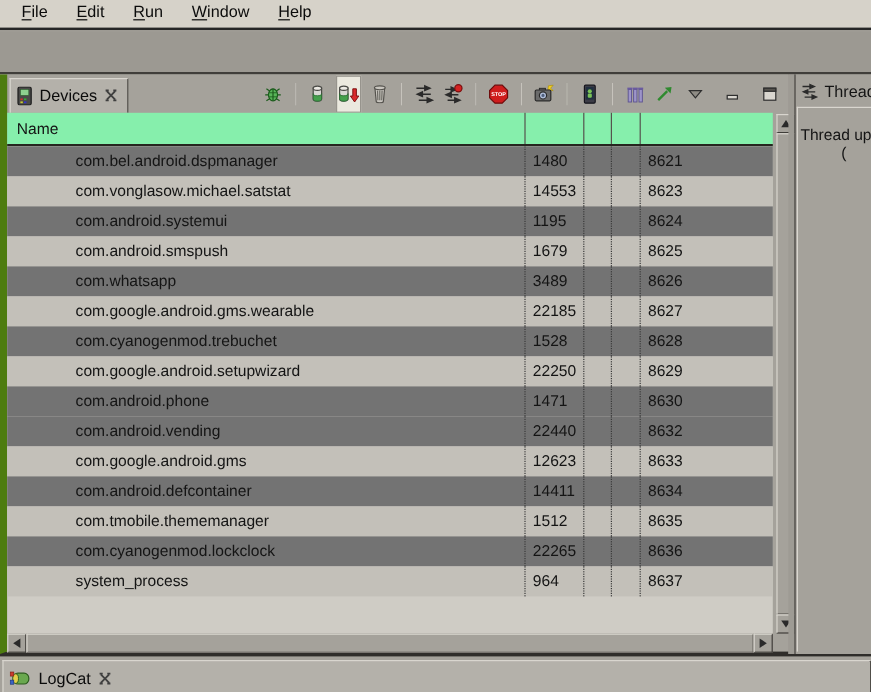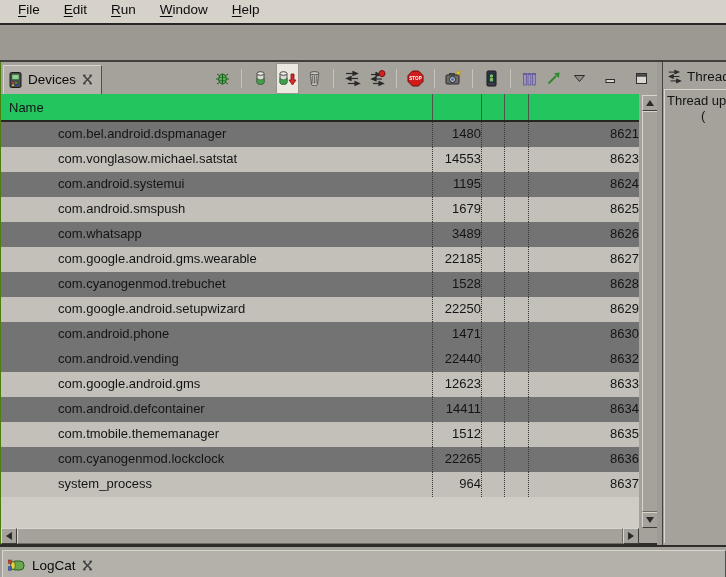--- a/index.html
+++ b/index.html
@@ -18,59 +18,59 @@
   .menu-item { padding:2px 10px; font-size:13.5px; color:#0b0b0b; cursor:default; }
   .menu-item u { text-underline-offset:2px; }
   
   .topstrip {
     position:absolute; left:0; top:27px; width:726px; height:35px;
     background:#9c9992; border-bottom:2px solid #403e3a;
   }
   
   .devices-panel {
     position:absolute; left:0; top:62px; width:657px; height:483px;
-    background:#a5a29b; border-left:1px solid #4d7c0f; border-bottom:2px solid #2f2d2a;
+    background:#a5a29b; border-left:6px solid #4d7c0f; border-bottom:2px solid #2f2d2a;
   }
   .tabbar { position:absolute; left:0; top:0; width:100%; height:32px; display:flex; align-items:center; }
   .ctab {
     height:29px; margin-left:2px; margin-top:2px; padding:0 8px 0 5px;
     background:#b4b1aa; border-top:1px solid #d9d6cf; border-left:1px solid #d9d6cf;
     border-right:1px solid #504e49; display:flex; align-items:center; gap:6px; font-size:13.5px;
   }
   .ctab .lbl { color:#0b0b0b; white-space:nowrap; }
   .toolbar {
     position:absolute; left:213px; top:0; right:2px; height:32px;
     display:flex; align-items:center; gap:7px;
   }
   .tbtn { width:21px; height:24px; display:flex; align-items:center; justify-content:center; }
   .tbtn.hl { width:28px; height:31px; background:#ebe9df; border:1px solid #97948d; }
   .tsep { width:1px; height:19px; background:#817e78; border-right:1px solid #c6c3bc; margin:0 3px; }
   .tright { margin-left:auto; display:flex; align-items:center; gap:10px; padding-right:3px; }
   
   .thead {
     position:absolute; left:0; top:32px; width:638px; height:28px;
-    background:#22c55e; border-bottom:2px solid #26251f;
+    background:#86efac; border-bottom:2px solid #26251f;
     display:grid; grid-template-columns:431px 49px 23px 24px 1fr;
     align-items:center; font-size:13px;
   }
   .thead .hc { height:100%; display:flex; align-items:center; }
   .thead .hc:first-child { padding-left:8px; }
   .thead .hc + .hc { border-left:1px solid #55534e; }
   .tbody { position:absolute; left:0; top:60px; width:638px; height:406px; background:#cfccc5; }
   .trow {
     height:25px; display:grid; grid-template-columns:431px 49px 23px 24px 1fr;
     font-size:13px; line-height:23px;
   }
   .trow.odd  { background:#737373; }
   .trow.even { background:#c3c0b9; }
   .trow.sel  { background:#8b887f; color:#ffffff; border:2px solid #ffffff; line-height:19px; }
   .tcell { overflow:hidden; white-space:nowrap; }
   .tcell.name { padding-left:57px; }
   .tcell + .tcell { border-left:1px dotted #3a3a3a; }
-  .tcell.pid, .tcell.port { padding-left:6px;text-align:right; }
+  .tcell.pid, .tcell.port { padding-left:6px; }
   
   .vscroll {
     position:absolute; left:641px; top:33px; width:16px; height:433px;
     background:#b1aea7; display:flex; flex-direction:column;
   }
   .hscroll {
     position:absolute; left:0; top:466px; width:638px; height:16px;
     background:#b1aea7; display:flex;
   }
   .sbtn {
@@ -90,21 +90,21 @@
   .sash { position:absolute; left:657px; top:62px; width:5px; height:483px; background:#9e9b94; }
   .threads-panel {
     position:absolute; left:662px; top:62px; width:64px; height:483px;
     background:#a5a29b; border-left:1px solid #44423e; overflow:hidden;
   }
   .threads-tabbar { height:26px; display:flex; align-items:center; gap:5px; padding:2px 0 0 4px; }
   .threads-tabbar .lbl { font-size:13.5px; white-space:nowrap; }
   .threads-content {
     position:absolute; left:1px; top:27px; right:0; bottom:2px;
     border-top:1px solid #d9d6cf; border-left:1px solid #d9d6cf;
-    font-size:13px; padding-top:3px;
+    font-size:13px; padding-top:15px;
   }
   .tmsg1 { padding-left:2px; white-space:nowrap; }
   .tmsg2 { padding-left:36px; white-space:nowrap; }
   
   .bottomstrip {
     position:absolute; left:0; top:545px; width:726px; height:32px;
     background:#a5a29b; border-top:2px solid #2f2d2a;text-align:center;
   }
   .bottomstrip .ctab { margin-top:3px; height:29px; }
   svg { display:block; }

